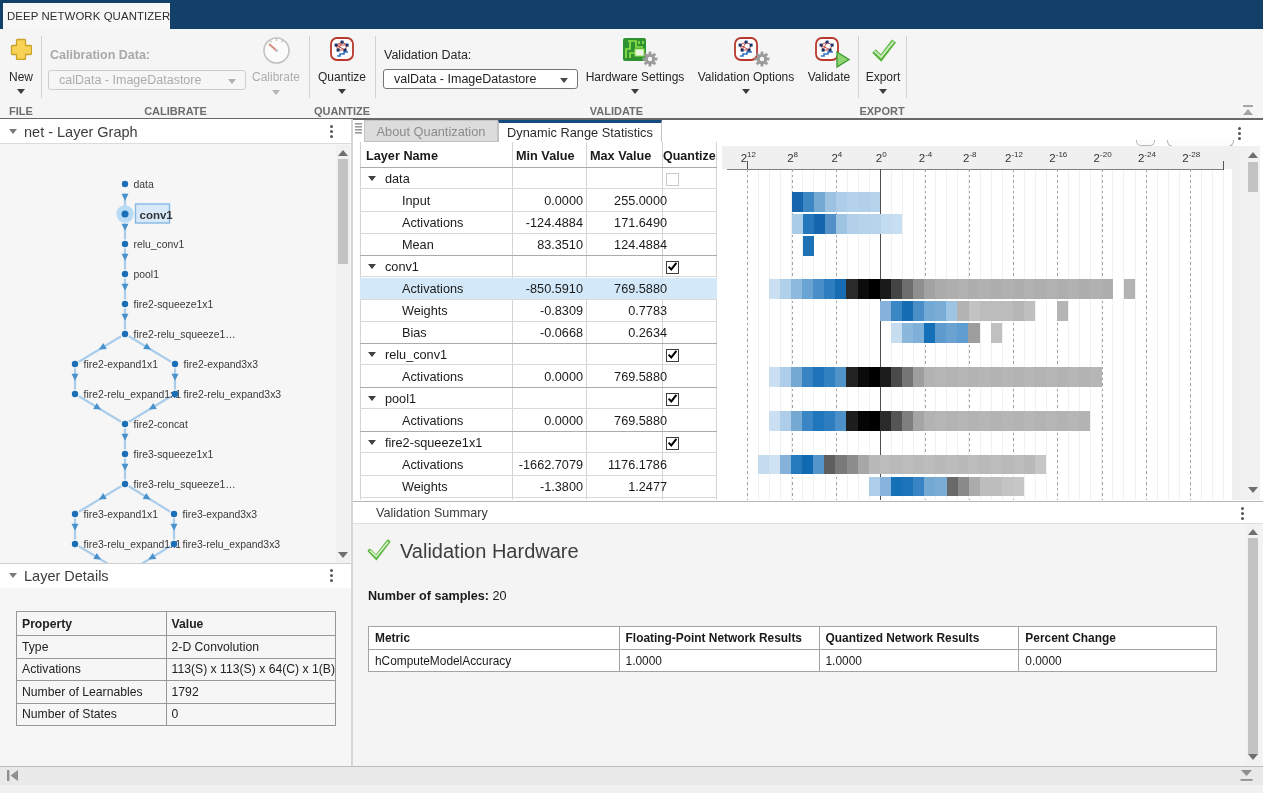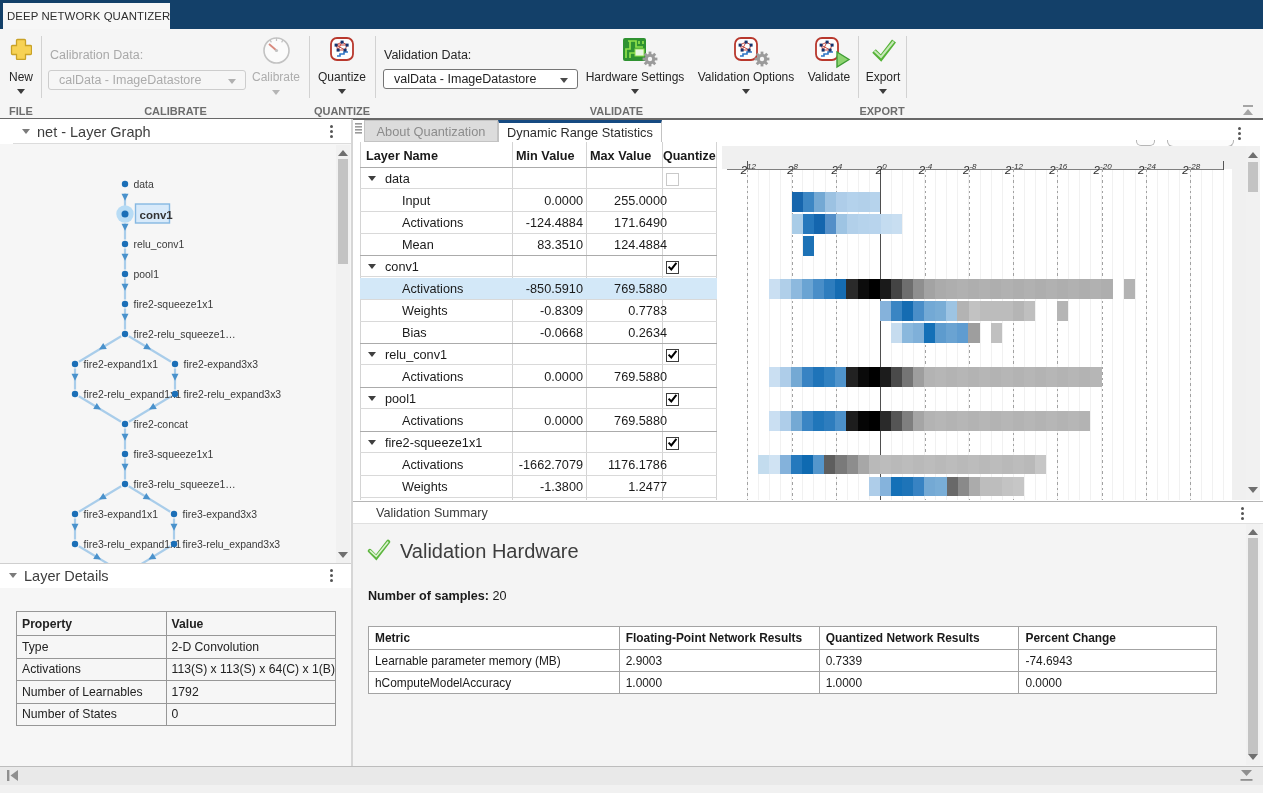--- a/index.html
+++ b/index.html
@@ -8,21 +8,21 @@
 #apptab { position:absolute; left:3px; top:3px; text-indent:4px; width:167px; height:26px; background:#f7f7f7; color:#2d2d2d; font-size:11.4px; letter-spacing:.1px; white-space:nowrap; text-align:center; line-height:27px; }
 
 #strip { position:absolute; left:0; top:29px; width:1263px; height:90px; background:#f5f5f5; border-bottom:1px solid #686868; }
 .vsep { position:absolute; top:7px; width:1px; height:62px; background:#d2d2d2; }
 .seclabel { position:absolute; top:76px; font-size:11px; color:#6d6d6d; text-align:center;font-weight:bold; }
 .blabel { position:absolute; top:41px; font-size:12px; color:#262626; text-align:center; }
 .blabel.dis { color:#adadad; }
 .darr { position:absolute; width:0; height:0; border-left:4px solid transparent; border-right:4px solid transparent; border-top:5px solid #3c3c3c; }
 .darr.dis { border-top-color:#b5b5b5; }
 .flabel { position:absolute; top:19px; font-size:12.5px; color:#262626; }
-.flabel.dis { color:#a9a9a9; }
+.flabel.dis { color:#a9a9a9;font-weight:bold; }
 .combo { position:absolute; height:20px; border-radius:3px; font-size:12.5px; line-height:19px; padding-left:10px; }
 .combo .ca { position:absolute; right:9px; top:8px; width:0; height:0; border-left:4px solid transparent; border-right:4px solid transparent; border-top:5px solid #4a4a4a; }
 
 .phead { position:absolute; background:#fff; border-bottom:1px solid #dcdcdc; }
 .phead .cap { position:absolute; left:24px; top:5px; font-size:14.5px; color:#3d3d3d; }
 .ptri { position:absolute; left:9px; top:10px; width:0; height:0; border-left:4.5px solid transparent; border-right:4.5px solid transparent; border-top:5.5px solid #7b7b7b; }
 .dots { position:absolute; width:3px; }
 .dots i { display:block; width:3px; height:3px; border-radius:50%; background:#555; margin-bottom:2px; }
 
 .sbt { position:absolute; background:#f1f1f1; }
@@ -47,21 +47,21 @@
 .cb.un { border:1px solid #c9c9c9; }
 .cb.ck { border:1.5px solid #3d3d3d; }
 .cb.ck svg { display:block; margin:-1px 0 0 -.5px; }
 .cgrid { position:absolute; top:142px; width:1px; background:#d4d4d4; height:358px; }
 
 #plot { position:absolute; left:722px; top:146px; width:524px; height:354px; background:#fff; overflow:hidden; }
 #plot .mtop { position:absolute; left:0; top:0; width:524px; height:23px; background:#f0f0f0; }
 #plot .mright { position:absolute; left:510px; top:0; width:14px; height:354px; background:#f0f0f0; }
 .gl { position:absolute; top:23px; bottom:0; width:1px; background:repeating-linear-gradient(to bottom,#a2a2a2 0 2.5px,transparent 2.5px 5.5px); }
 .gl.solid { background:#4f4f4f; }
-.axl { position:absolute; top:16px; width:30px; text-align:center; font-size:11.5px; color:#333;font-style:italic; }
+.axl { position:absolute; top:4px; width:30px; text-align:center; font-size:11.5px; color:#333; }
 .axl sup { font-size:8px; }
 #axline { position:absolute; left:5px; top:23px; width:497px; height:1px; background:#808080; }
 .bar { position:absolute; }
 
 .vth, .vtd { border:1px solid #a3a3a3; font-size:11.9px; padding:2px 0 2px 6px; color:#1a1a1a; white-space:nowrap; overflow:hidden; }
 .vth { font-weight:bold; }
 
 .lth, .ltd { border:1px solid #979797; font-size:12.2px; padding:0 0 0 5px; color:#222; white-space:nowrap; overflow:hidden; }
 .lth { font-weight:bold; }
 table { border-collapse:collapse; }
@@ -188,21 +188,21 @@
   </svg>
   <div class="blabel" style="left:853px;width:60px">Export</div>
   <div class="darr" style="left:879px;top:60px"></div>
 
   <svg class="abs" style="left:1242px;top:76px" width="12" height="12" viewBox="0 0 12 12">
     <rect x="1" y="0" width="10" height="2" fill="#a5a5a5"></rect>
     <path d="M6 4 L11 10 L1 10 Z" fill="#a5a5a5"></path>
   </svg>
 </div>
 
-<div class="phead" style="left:13px;top:119px;width:351px;height:25px">
+<div class="phead" style="left:0;top:119px;width:351px;height:25px">
   <div class="ptri"></div>
     <div class="cap">net - Layer Graph</div>
 </div>
 <div class="dots" style="left:330px;top:125px">
     <i></i>
     <i></i>
     <i></i>
   </div>
 <div class="abs" style="left:0;top:144px;width:351px;height:419px;background:#f6f6f6"></div>
 <svg width="336" height="418" style="position:absolute;left:0;top:145px">
@@ -508,26 +508,20 @@
 
 <table class="abs" style="left:368px;top:626px;width:849px;background:#fff">
   <tbody>
       <tr style="height:23px">
     <td class="vth" style="width:251px">Metric</td>
     <td class="vth" style="width:200px">Floating-Point Network Results</td>
     <td class="vth" style="width:200px">Quantized Network Results</td>
     <td class="vth" style="width:198px">Percent Change</td>
   </tr>
   <tr style="height:22px">
-        <td class="vtd">Learnable parameter memory (MB)</td>
-        <td class="vtd">2.9003</td>
-        <td class="vtd">0.7339</td>
-        <td class="vtd">-74.6943</td>
-      </tr>
-  <tr style="height:22px">
         <td class="vtd">hComputeModelAccuracy</td>
         <td class="vtd">1.0000</td>
         <td class="vtd">1.0000</td>
         <td class="vtd">0.0000</td>
       </tr>
 </tbody>
   </table>
 
 <div class="sbt" style="left:1246px;top:524px;width:14px;height:241px"></div>
 <div class="sarr up" style="left:1248px;top:529px"></div>

